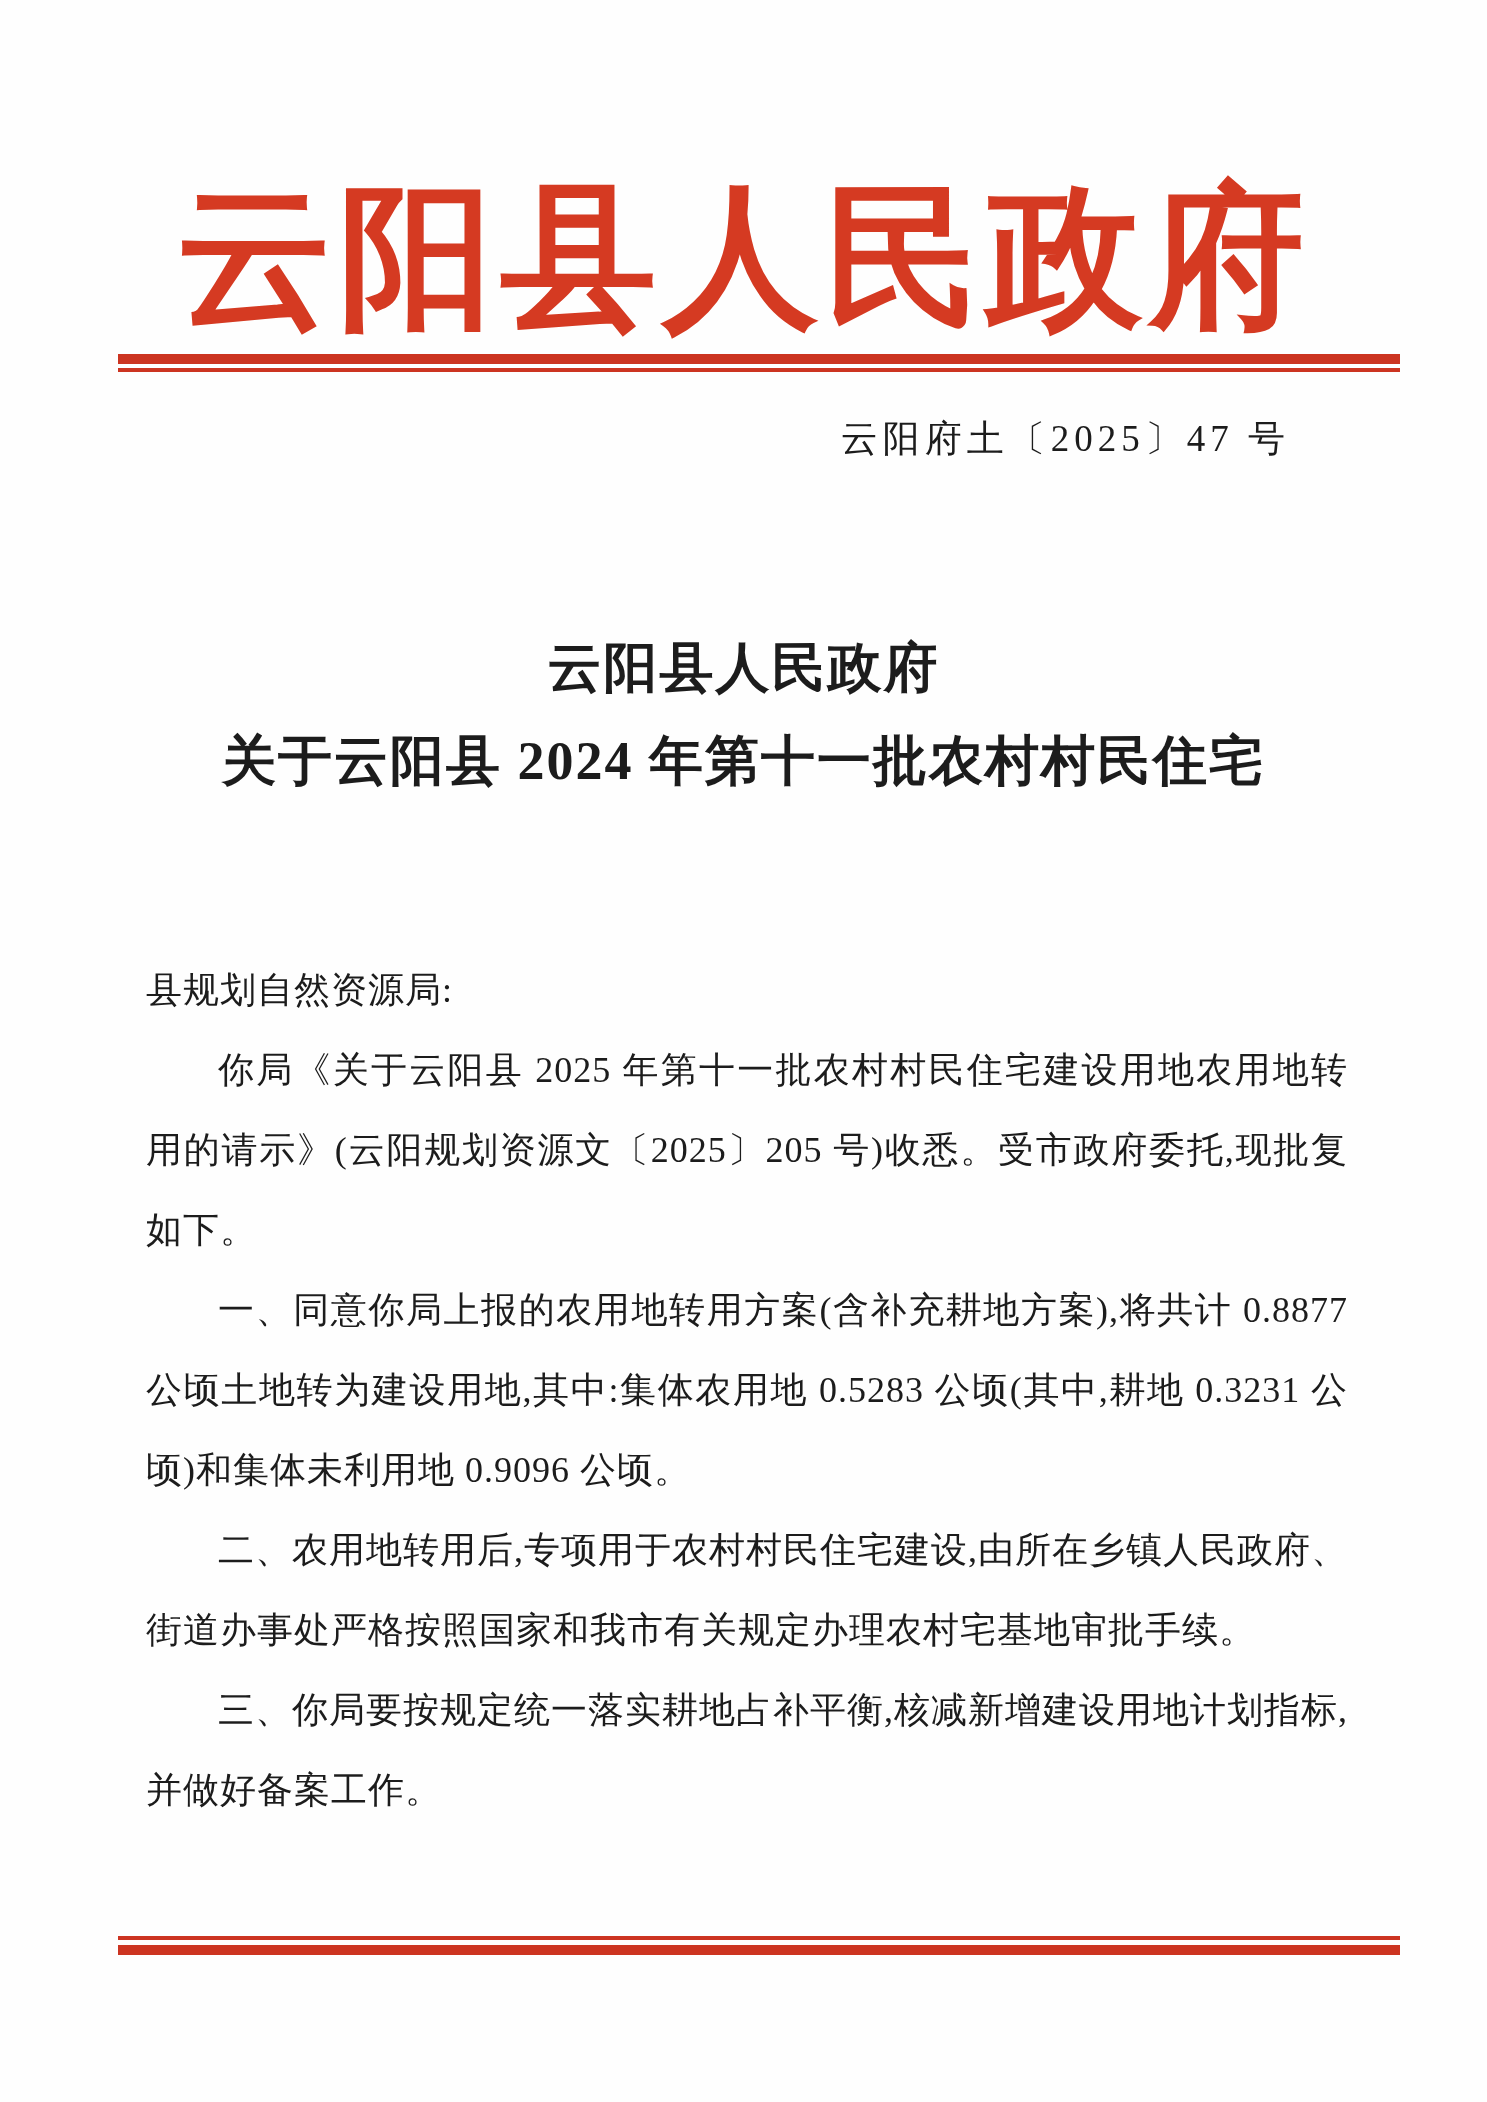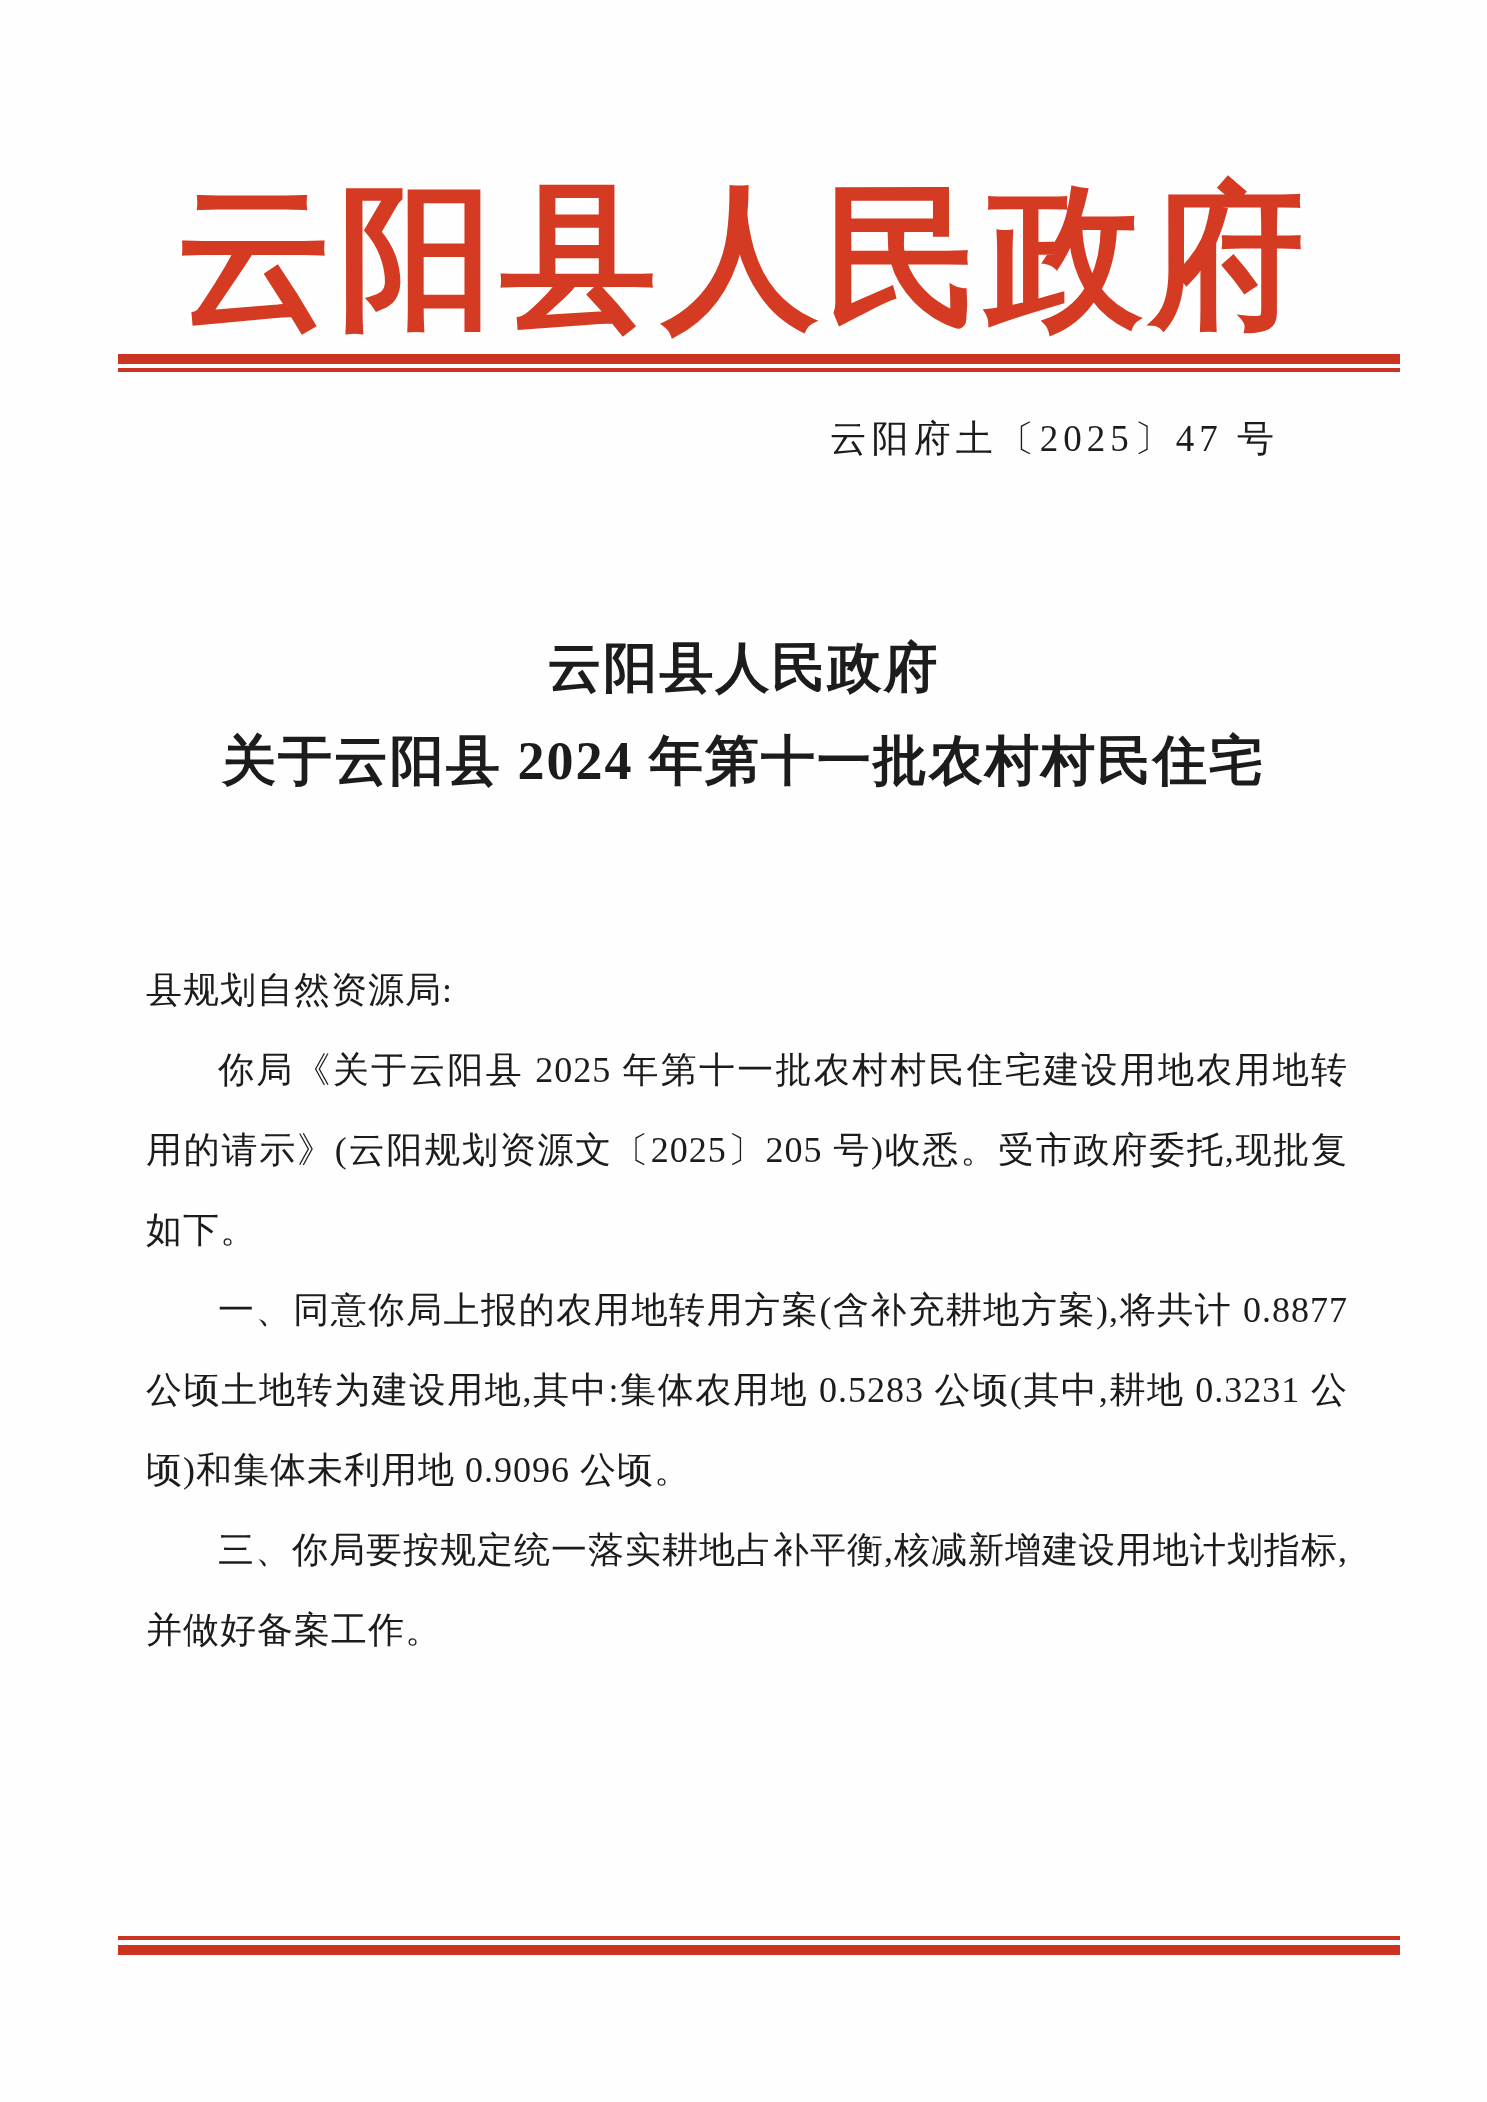--- a/index.html
+++ b/index.html
@@ -37,21 +37,21 @@
   .rule-top { top: 354px; }
   .rule-bottom { top: 1936px; }
   .rule .bar-thick { height: 10px; background: #cc3421; }
   .rule .bar-thin  { height: 4px;  background: #cc3421; }
   .rule-top .bar-thin  { margin-top: 4px; }
   .rule-bottom .bar-thick { margin-top: 5px; }
   
   .doc-number {
     position: absolute;
     top: 414px;
-    right: 208px;
+    right: 197px;
     font-size: 37px;
     letter-spacing: 5px;
     white-space: nowrap;
   }
   
   .doc-title {
     position: absolute;
     top: 622px;
     left: 0;
     width: 100%;
@@ -91,20 +91,21 @@
 
   <div class="doc-title">
     <div>云阳县人民政府</div>
     <div>关于云阳县 2024 年第十一批农村村民住宅</div>
   </div>
 
   <div class="body-text">
     <p class="salutation">县规划自然资源局:</p>
     <p class="para">你局《关于云阳县 2025 年第十一批农村村民住宅建设用地农用地转用的请示》(云阳规划资源文〔2025〕205 号)收悉。受市政府委托,现批复如下。</p>
     <p class="para">一、同意你局上报的农用地转用方案(含补充耕地方案),将共计 0.8877 公顷土地转为建设用地,其中:集体农用地 0.5283 公顷(其中,耕地 0.3231 公顷)和集体未利用地 0.9096 公顷。</p>
+    <p class="para">二、农用地转用后,专项用于农村村民住宅建设,由所在乡镇人民政府、街道办事处严格按照国家和我市有关规定办理农村宅基地审批手续。</p>
     <p class="para">三、你局要按规定统一落实耕地占补平衡,核减新增建设用地计划指标,并做好备案工作。</p>
   </div>
 
   <div class="rule rule-bottom">
     <div class="bar-thin"></div>
     <div class="bar-thick"></div>
   </div>
 
 </div>
 

